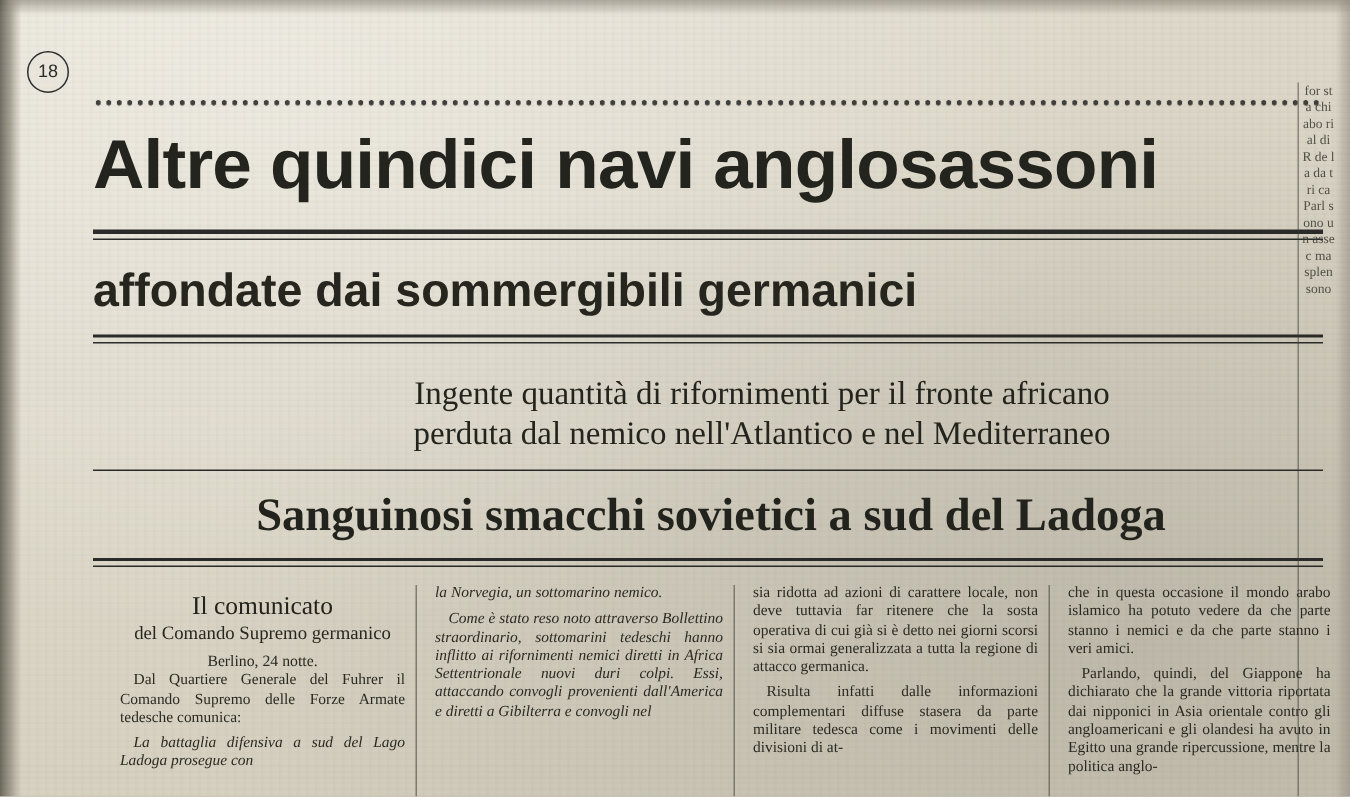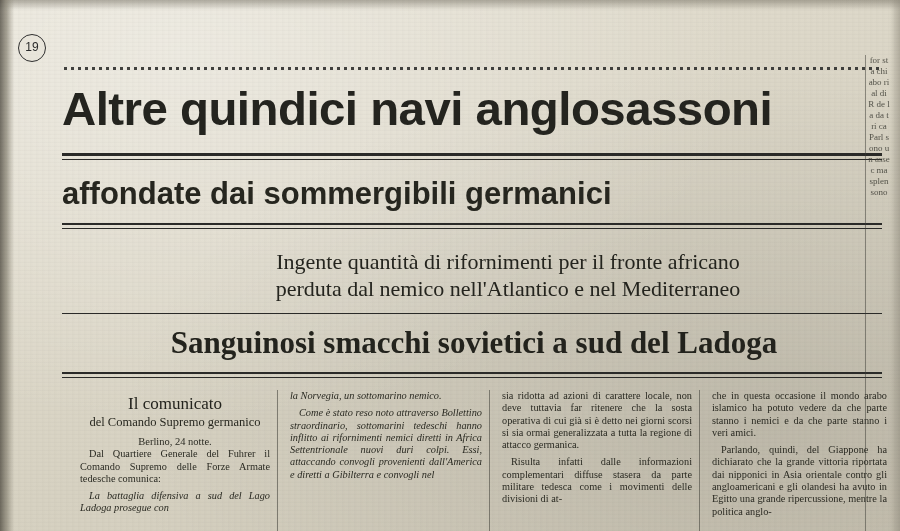--- a/index.html
+++ b/index.html
@@ -222,21 +222,21 @@
 </style>
 </head>
 <body>
 
 <div class="paper">
 
   <div class="edge-top"></div>
   <div class="edge-left"></div>
   <div class="edge-right"></div>
 
-  <div class="page-badge">19</div>
+  <div class="page-badge">18</div>
 
   <div class="dotrule" style="top:66px;"></div>
 
   <div class="hl1">Altre quindici navi anglosassoni</div>
 
   <div class="rule" style="left:62px; top:153px; width:820px; height:3px;"></div>
   <div class="rule" style="left:62px; top:159px; width:820px; height:1px;"></div>
 
   <div class="hl2">affondate dai sommergibili germanici</div>
 

